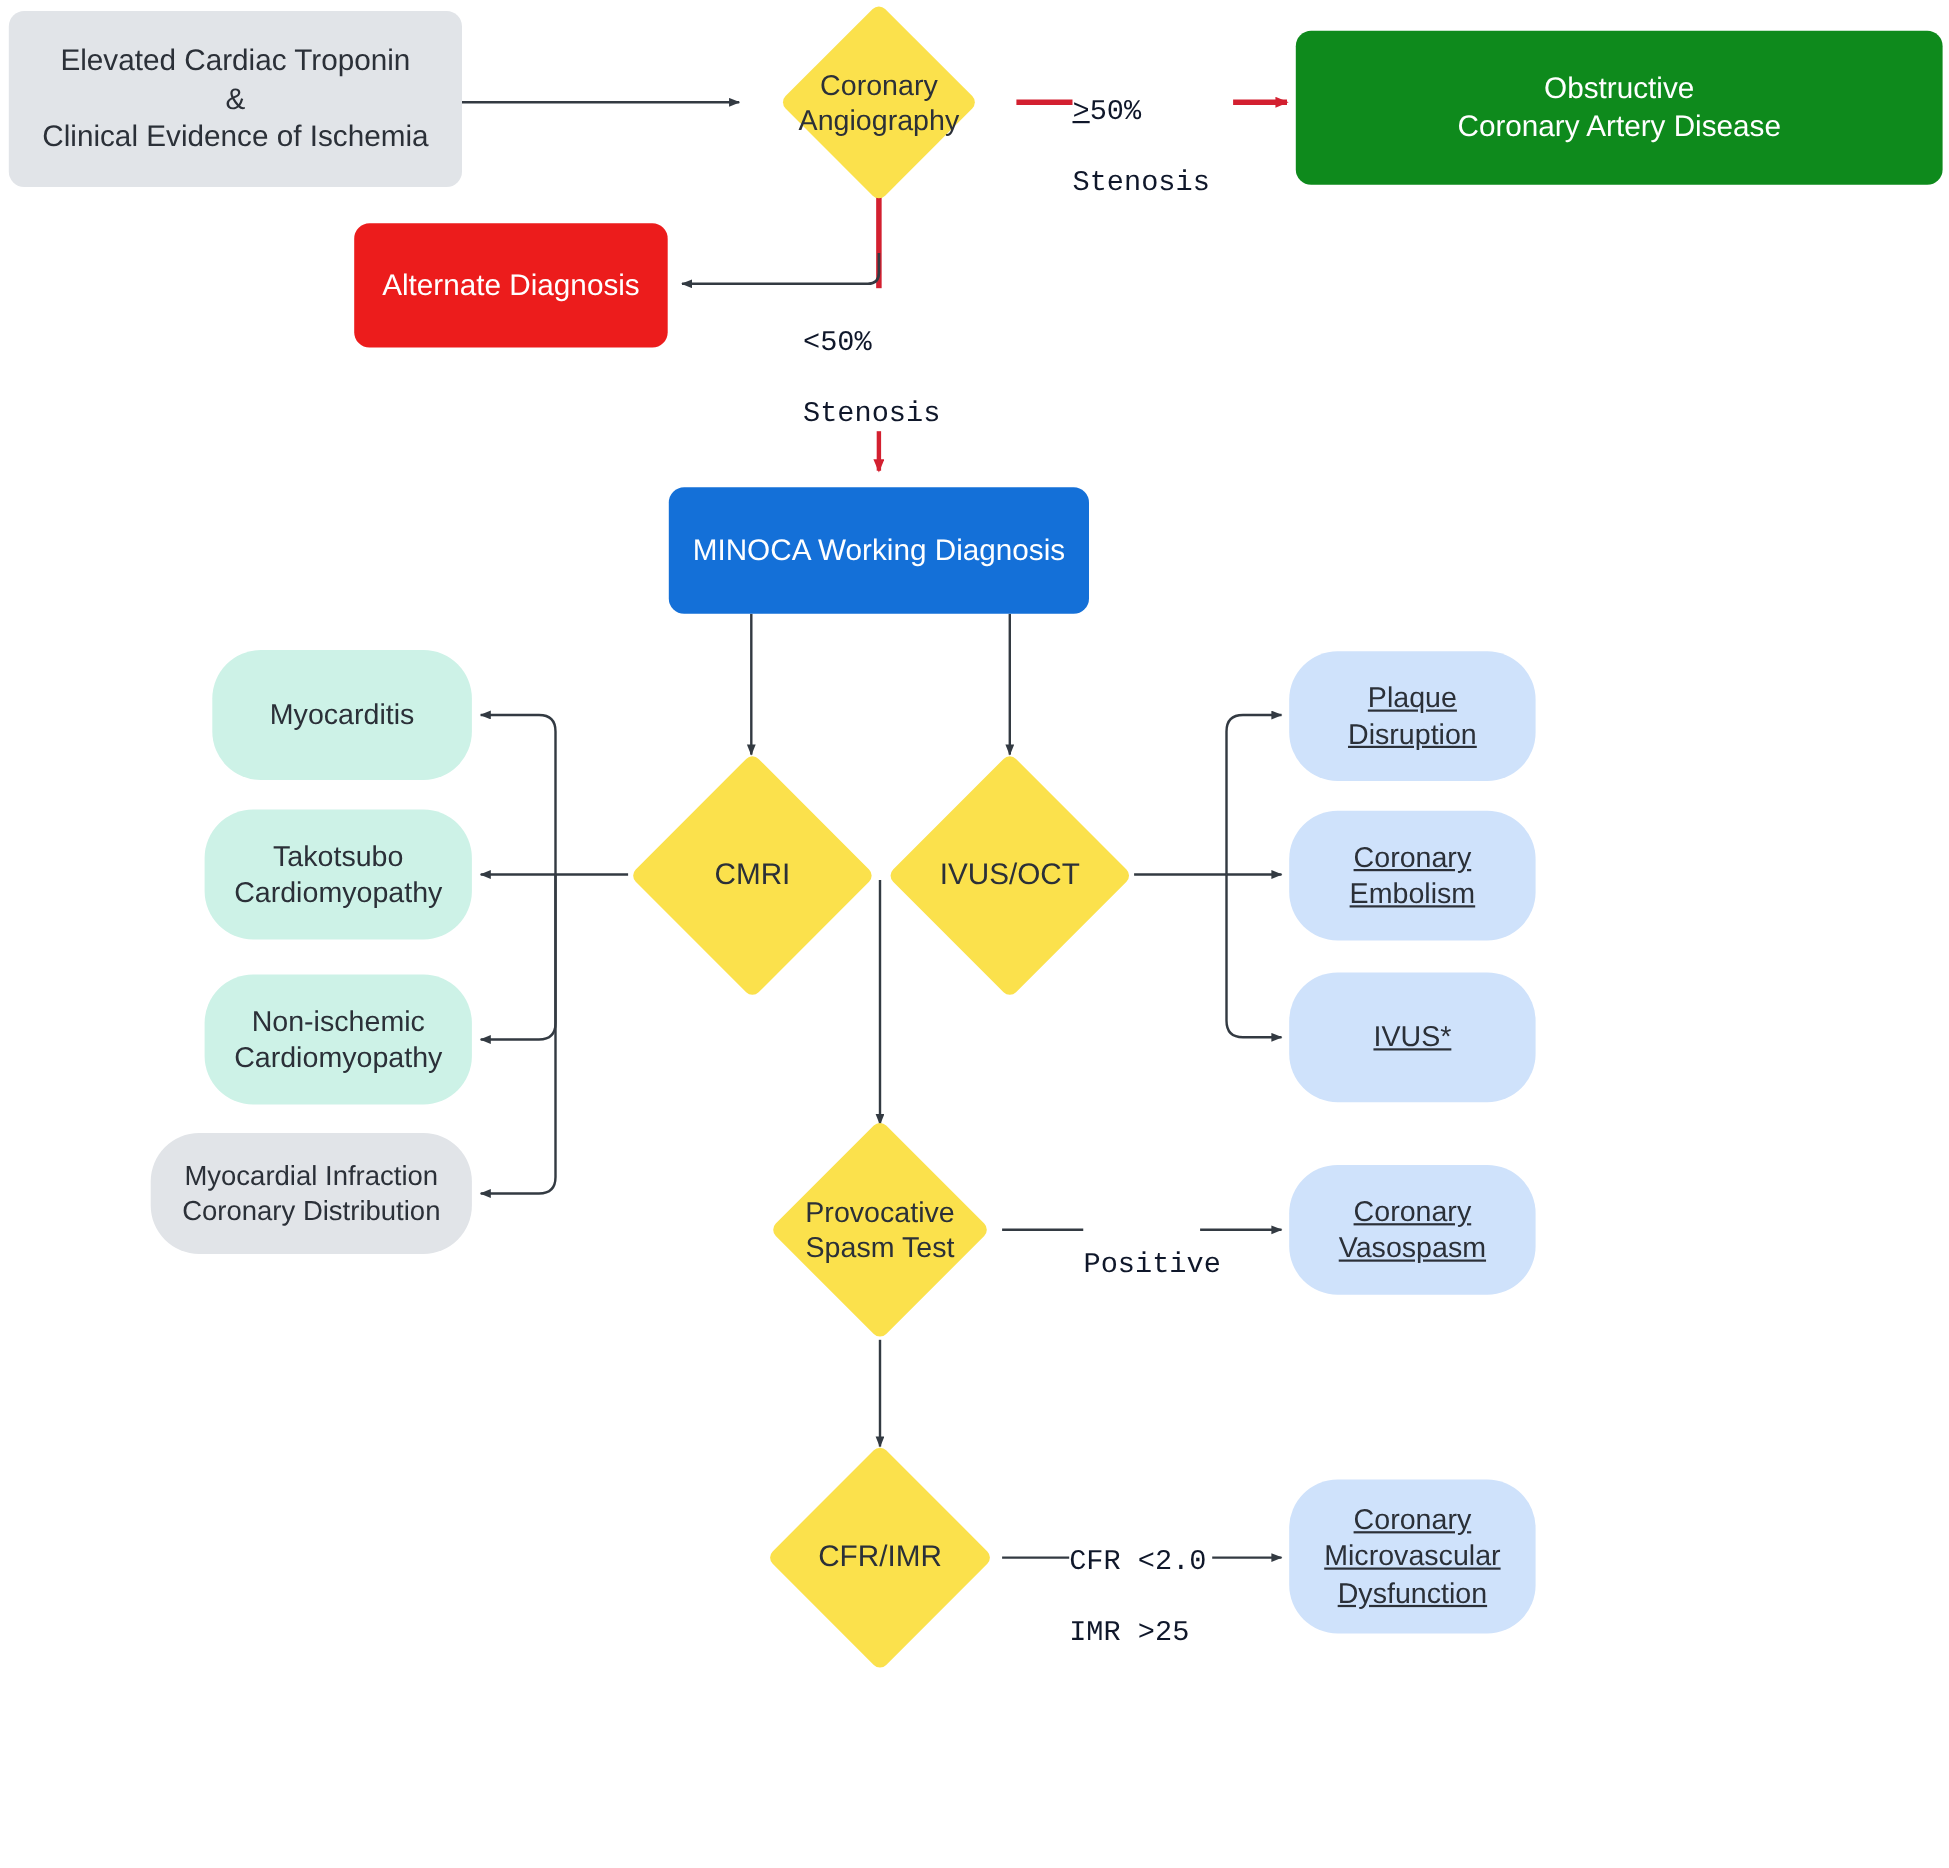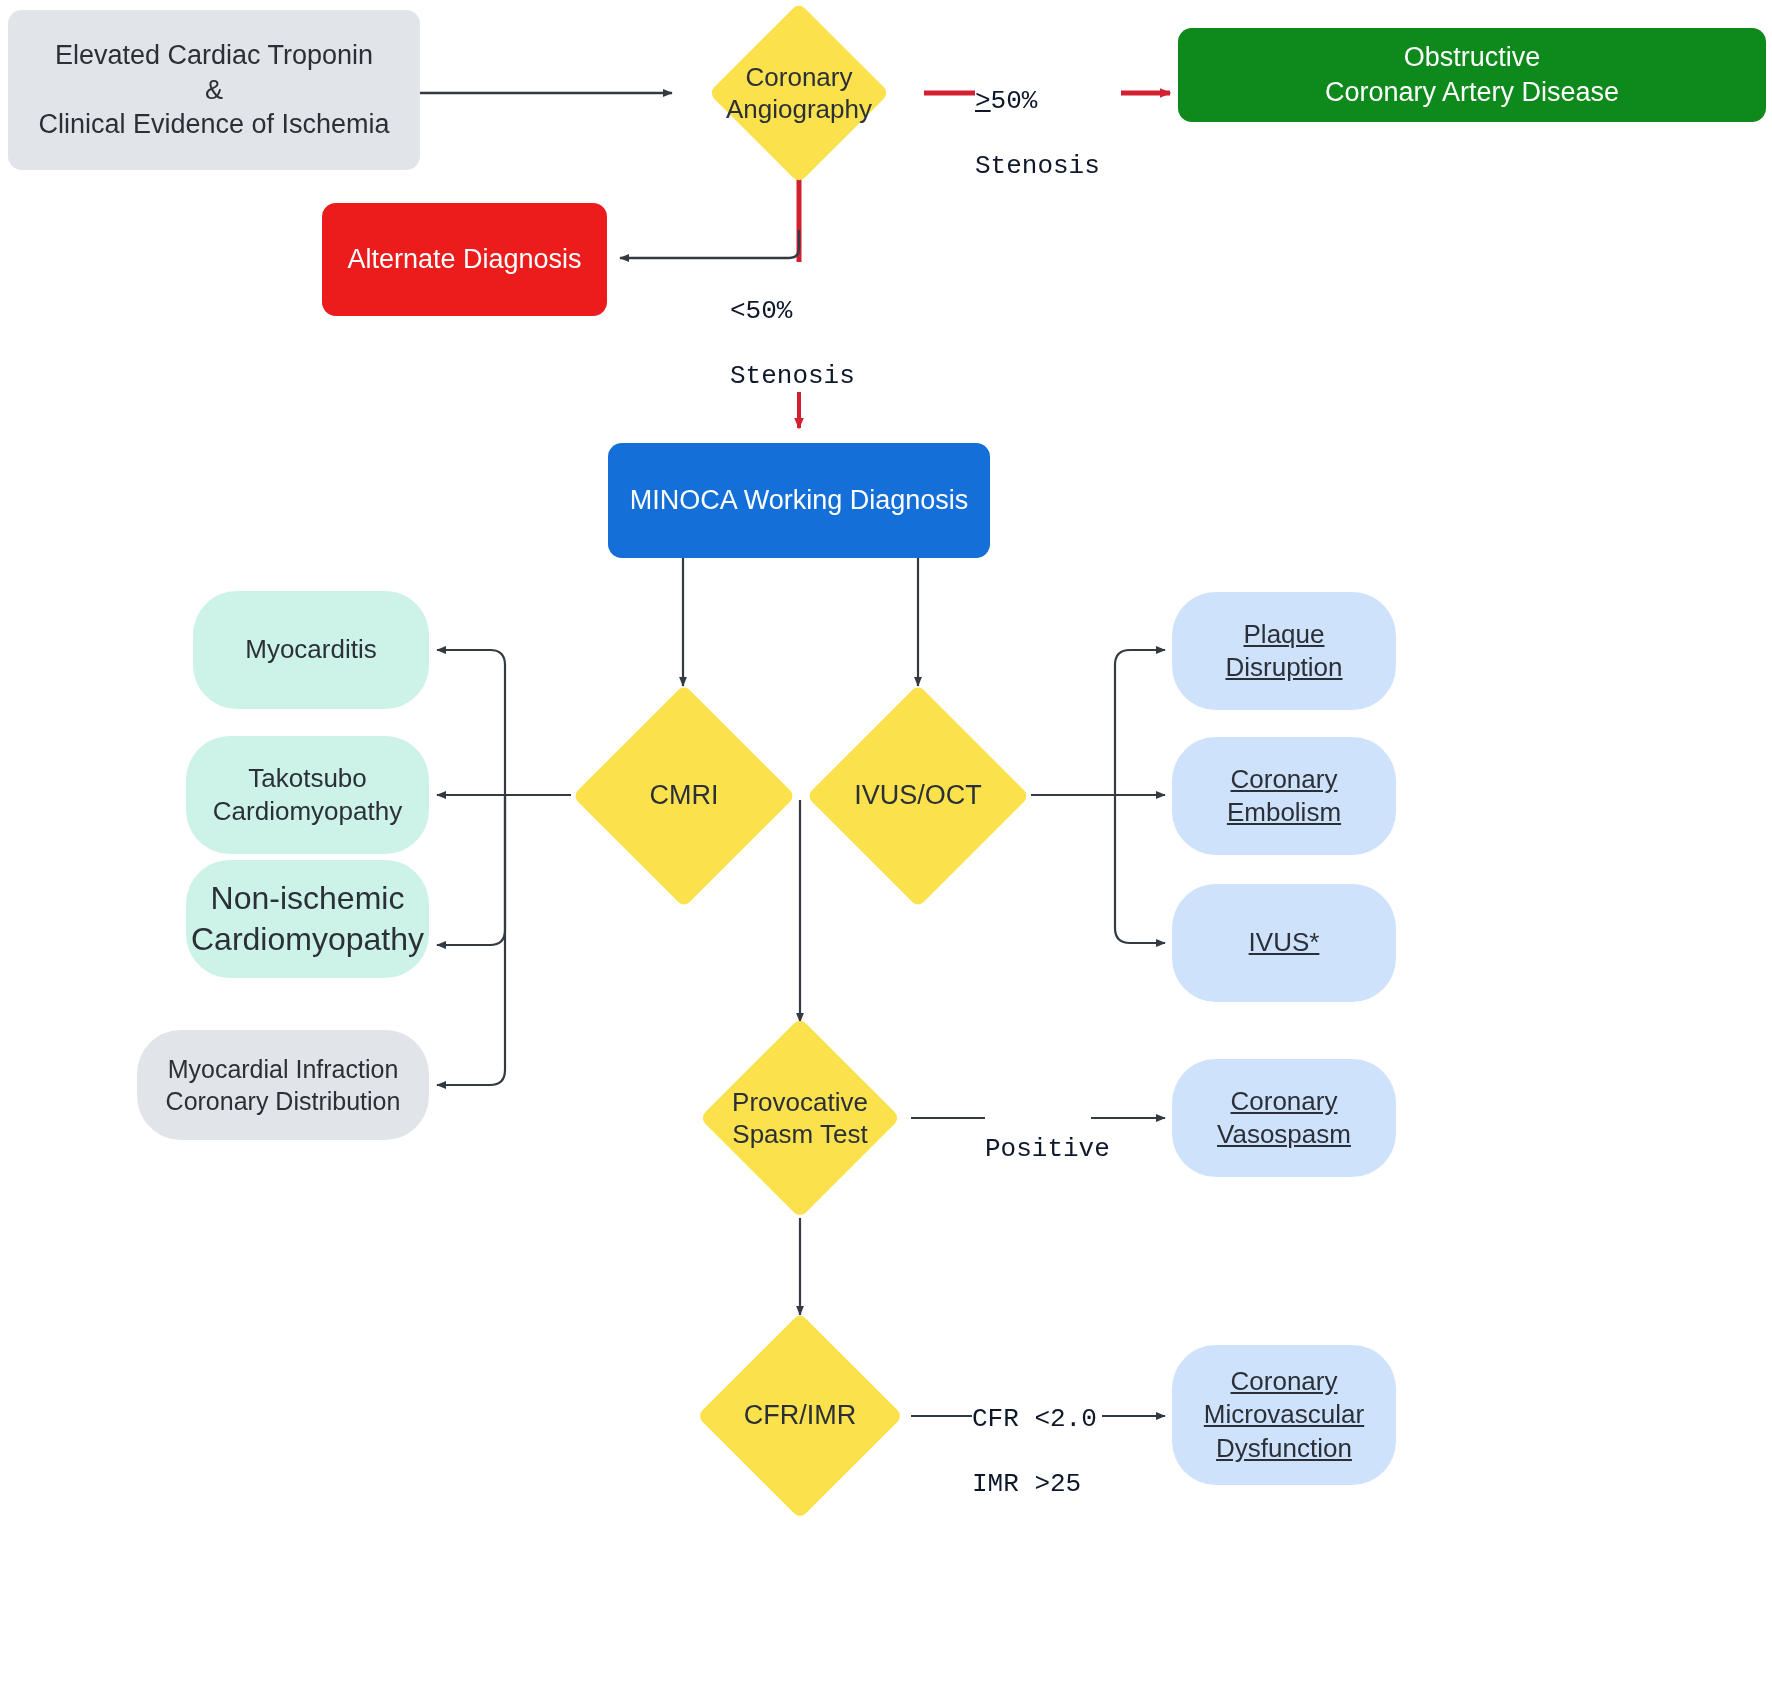--- a/index.html
+++ b/index.html
@@ -143,21 +143,21 @@
   <div class="node rect fill-grey" style="left:8px; top:10px; width:412px; height:160px; font-size:27px;">Elevated Cardiac Troponin
 &amp;
 Clinical Evidence of Ischemia</div>
 
   <div class="diamond" style="left:672px; top:3px; width:254px; height:180px;">
     <div class="shape" style="width:128px; height:128px; transform:translate(-50%,-50%) rotate(45deg);"></div>
     <div class="label" style="font-size:26px;">Coronary
 Angiography</div>
   </div>
 
-  <div class="node rect fill-green" style="left:1178px; top:28px; width:588px; height:94px; font-size:27px;">Obstructive
+  <div class="node rect fill-green" style="left:1178px; top:28px; width:588px; height:140px; font-size:27px;">Obstructive
 Coronary Artery Disease</div>
 
   <div class="node rect fill-red" style="left:322px; top:203px; width:285px; height:113px; font-size:27px;">Alternate Diagnosis</div>
 
   <div class="node rect fill-blue" style="left:608px; top:443px; width:382px; height:115px; font-size:27px;">MINOCA Working Diagnosis</div>
 
   <div class="diamond" style="left:802px; top:680px; width:232px; height:232px;">
     <div class="shape" style="width:158px; height:158px; transform:translate(-50%,-50%) rotate(45deg);"></div>
     <div class="label" style="font-size:27px;">IVUS/OCT</div>
   </div>
@@ -176,21 +176,21 @@
   <div class="diamond" style="left:686px; top:1313px; width:228px; height:206px;">
     <div class="shape" style="width:146px; height:146px; transform:translate(-50%,-50%) rotate(45deg);"></div>
     <div class="label" style="font-size:27px;">CFR/IMR</div>
   </div>
 
   <div class="node pill fill-mint" style="left:193px; top:591px; width:236px; height:118px; font-size:26px;">Myocarditis</div>
 
   <div class="node pill fill-mint" style="left:186px; top:736px; width:243px; height:118px; font-size:26px;">Takotsubo
 Cardiomyopathy</div>
 
-  <div class="node pill fill-mint" style="left:186px; top:860px; width:243px; height:118px; font-size:32px;">Non-ischemic
+  <div class="node pill fill-mint" style="left:186px; top:886px; width:243px; height:118px; font-size:26px;">Non-ischemic
 Cardiomyopathy</div>
 
   <div class="node pill fill-grey2" style="left:137px; top:1030px; width:292px; height:110px; font-size:25px;">Myocardial Infraction
 Coronary Distribution</div>
 
   <div class="node pill fill-ltblue" style="left:1172px; top:592px; width:224px; height:118px; font-size:26px;">Plaque
 Disruption</div>
 
   <div class="node pill fill-ltblue" style="left:1172px; top:737px; width:224px; height:118px; font-size:26px;">Coronary
 Embolism</div>

